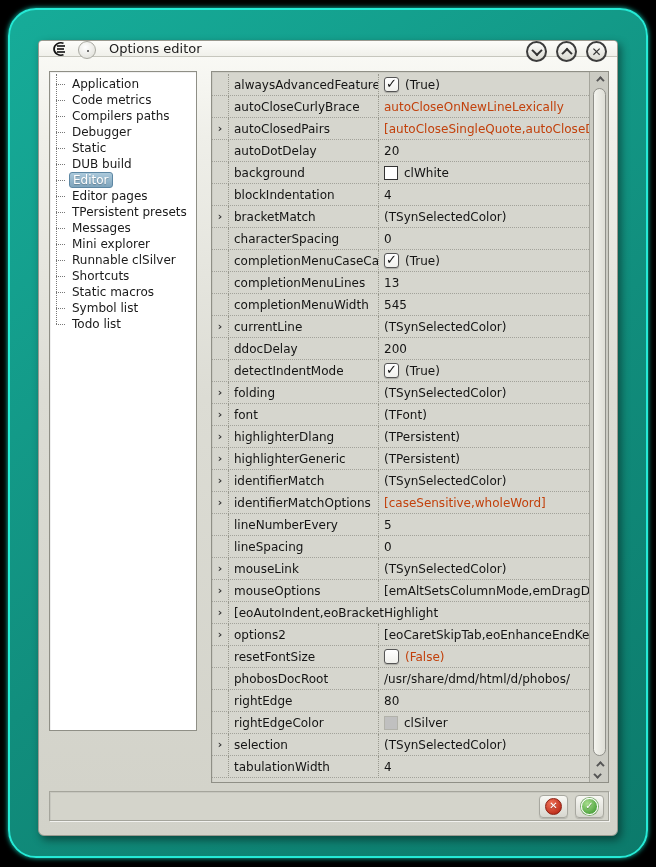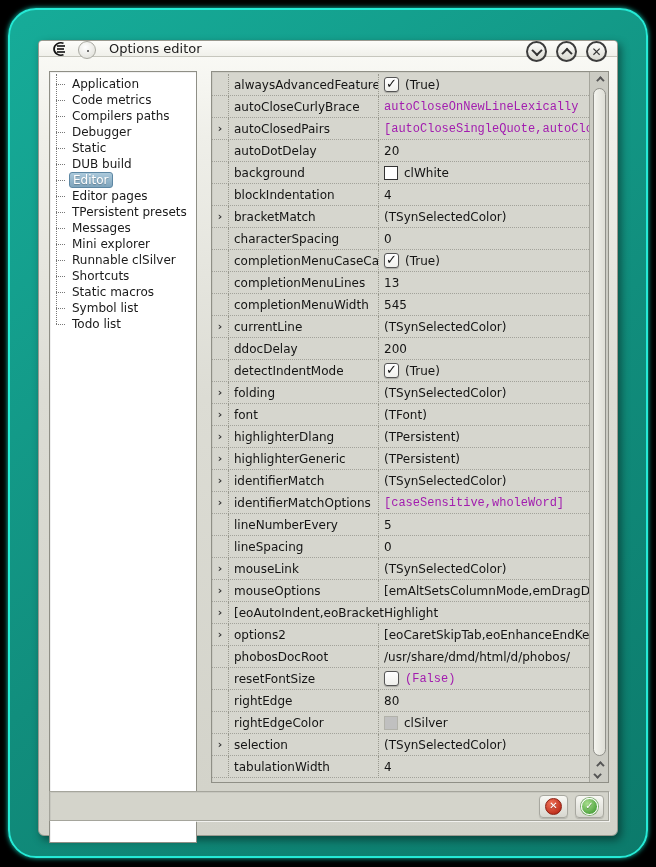--- a/index.html
+++ b/index.html
@@ -27,42 +27,42 @@
   .menudot::after{content:'';position:absolute;left:8px;top:8px;width:2px;height:2px;background:#444;border-radius:50%;}
   .wtitle{font-size:13px;color:#1c1c1c;flex:1 1 auto;}
   .wbtn{width:21px;height:21px;border-radius:50%;border:2px solid #3c3c3c;margin-left:9px;
     background:linear-gradient(#fefefc,#d9d9d1);display:flex;align-items:center;justify-content:center;flex:0 0 auto;position:relative;}
   .chev{width:8px;height:8px;border-left:2px solid #333;border-bottom:2px solid #333;}
   .chev.down{transform:rotate(-45deg) translate(1px,-1px);}
   .chev.up{transform:rotate(135deg) translate(1px,-1px);}
   .xglyph{font-size:12px;font-weight:bold;color:#333;line-height:1;}
 
   
-  .sidepanel{position:absolute;left:10px;top:30px;width:148px;height:772px;background:#fff;
+  .sidepanel{position:absolute;left:10px;top:30px;width:148px;height:660px;background:#fff;
     border:1px solid #8f8f86;box-shadow:inset 1px 1px 0 rgba(0,0,0,.06);overflow:hidden;}
   .tree{position:relative;margin:4px 0 0 6px;}
   .tree::before{content:'';position:absolute;left:0;top:-2px;bottom:8px;border-left:1px dotted #777;}
   .titem{display:flex;align-items:center;height:16px;font-size:12px;color:#1a1a1a;white-space:nowrap;}
   .twig{width:9px;border-top:1px dotted #777;margin-right:4px;flex:0 0 auto;}
   .tlabel{padding:0 3px;line-height:14px;}
   .tlabel.selected{background:linear-gradient(#abc9db,#7ea4bc);border:1px solid #5d87a3;border-radius:3px;
     color:#fff;text-shadow:0 1px 1px rgba(0,0,0,.25);}
 
   
   .grid{position:absolute;left:172px;top:30px;width:398px;height:712px;background:#d6d6ce;
     border:1px solid #8f8f86;box-shadow:inset 1px 1px 0 rgba(0,0,0,.05);display:flex;}
   .rows{width:379px;padding-top:2px;overflow:hidden;}
   .prow{display:flex;height:22px;align-items:center;border-bottom:1px dotted #a2a29a;}
   .gutter{width:16px;flex:0 0 auto;text-align:center;font-size:11px;font-weight:bold;color:#333;line-height:22px;}
   .pname{width:150px;flex:0 0 auto;height:22px;line-height:22px;font-size:12px;color:#141414;
     border-left:1px dotted #99998f;padding-left:5px;white-space:nowrap;overflow:hidden;}
   .pvalue{flex:1 1 auto;height:22px;line-height:22px;font-size:12px;color:#141414;
     border-left:1px dotted #99998f;padding-left:5px;white-space:nowrap;overflow:hidden;display:flex;align-items:center;}
   .vtext{white-space:nowrap;}
-  .vtext.green{color:#a21caf;font-family:Liberation Mono, monospace;}
+  .vtext.green{color:#c2410c;}
   .cb{width:15px;height:15px;background:linear-gradient(#ffffff,#f0f0ec);border:1px solid #555;border-radius:3px;
     margin-right:6px;flex:0 0 auto;display:flex;align-items:center;justify-content:center;box-shadow:0 1px 1px rgba(0,0,0,.2);}
   .cbmark{font-size:13px;font-weight:bold;color:#111;line-height:1;margin-top:-2px;}
   .swatch{width:14px;height:14px;border:1px solid #333;margin-right:6px;flex:0 0 auto;background:#fff;}
 
   
   .sbar{width:19px;flex:0 0 auto;background:#cbcbc3;border-left:1px solid #a5a59c;display:flex;flex-direction:column;align-items:center;}
   .sbtn{height:14px;width:100%;display:flex;align-items:center;justify-content:center;flex:0 0 auto;}
   .schev{width:6px;height:6px;border-left:2px solid #555;border-bottom:2px solid #555;}
   .schev.up{transform:rotate(135deg) translateY(-2px);}
@@ -369,31 +369,31 @@
         </div>
         <div class="prow">
           <span class="gutter">›</span>
           <span class="pname">options2</span>
           <span class="pvalue">
             <span class="vtext">[eoCaretSkipTab,eoEnhanceEndKey</span>
           </span>
         </div>
         <div class="prow">
           <span class="gutter"></span>
-          <span class="pname">phobosDocRoot</span>
-          <span class="pvalue">
-            <span class="vtext">/usr/share/dmd/html/d/phobos/</span>
-          </span>
-        </div>
-        <div class="prow">
-          <span class="gutter"></span>
           <span class="pname">resetFontSize</span>
           <span class="pvalue">
             <span class="cb"></span>
             <span class="vtext green">(False)</span>
+          </span>
+        </div>
+        <div class="prow">
+          <span class="gutter"></span>
+          <span class="pname">phobosDocRoot</span>
+          <span class="pvalue">
+            <span class="vtext">/usr/share/dmd/html/d/phobos/</span>
           </span>
         </div>
         <div class="prow">
           <span class="gutter"></span>
           <span class="pname">rightEdge</span>
           <span class="pvalue">
             <span class="vtext">80</span>
           </span>
         </div>
         <div class="prow">

